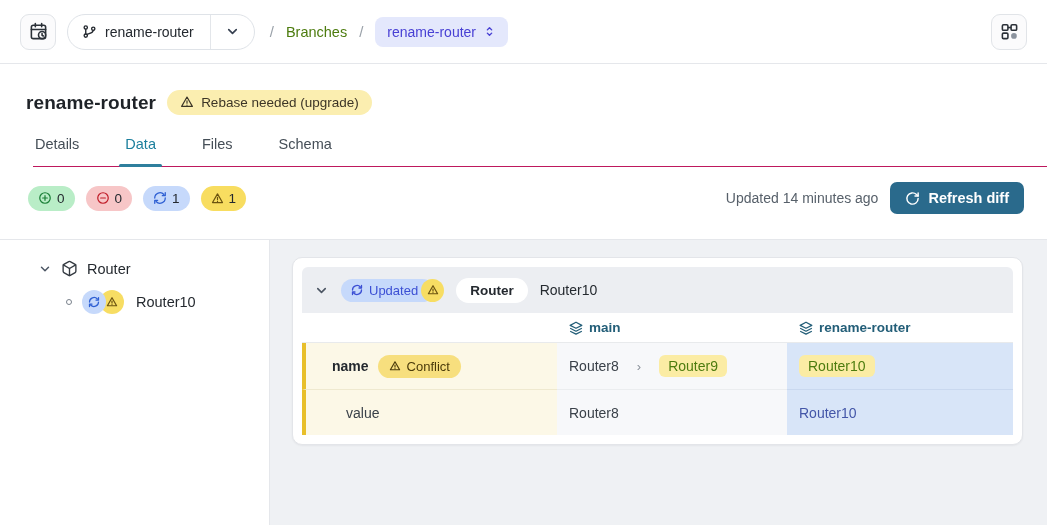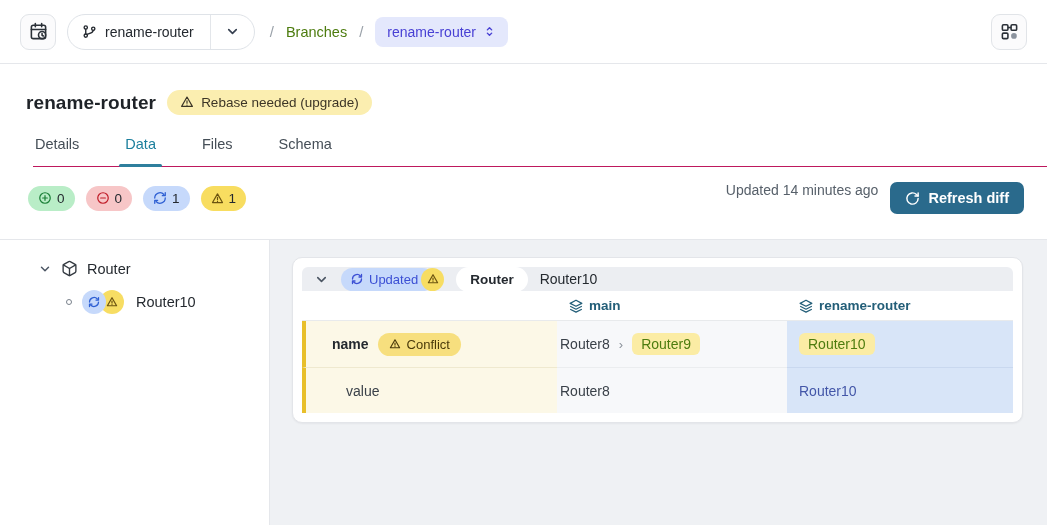--- a/index.html
+++ b/index.html
@@ -37,21 +37,21 @@
   .tab.active::after { content:''; position:absolute; left:-4px; right:-4px; bottom:-1px;
     height:3px; background:#2e7f9d; border-radius:2px; }
   .toolbar { display:flex; align-items:center; justify-content:space-between; padding:15px 23px 0 28px; }
   .counts { display:flex; align-items:center; gap:11px; }
   .count-pill { display:inline-flex; align-items:center; gap:5px; border-radius:999px;
     padding:5px 10px; font-size:13.5px; color:#24292f; }
   .count-pill.green { background:#b9edc7; } .count-pill.green svg { color:#1a7f37; }
   .count-pill.red   { background:#f7c6c7; } .count-pill.red svg { color:#c01c28; }
   .count-pill.blue  { background:#c6d9fb; } .count-pill.blue svg { color:#2d5fd3; }
   .count-pill.yellow{ background:#f8dd60; } .count-pill.yellow svg { color:#6b5310; }
-  .toolbar-right { display:flex; align-items:flex-start; gap:10px; }
+  .toolbar-right { display:flex; align-items:center; gap:10px; }
   .updated-text { font-size:14px; color:#57606a; margin-right:2px; }
   .btn-primary { display:inline-flex; align-items:center; gap:8px; background:#2a6a8c; color:#fff;
     border:none; border-radius:7px; padding:8px 15px; font-size:14.5px; font-weight:600;
     font-family:inherit; cursor:pointer; }
   .btn-outline { background:#fff; color:#2a6a8c; border:1.5px solid #2a6a8c; border-radius:7px;
     padding:7px 16px; font-size:14.5px; font-weight:600; font-family:inherit; cursor:pointer; }
 
   
   .content { flex:1; display:flex; min-height:0; }
   .sidebar { width:270px; flex:0 0 270px; background:#fff; border-right:1px solid #e5e7eb; padding-top:20px; }
@@ -63,40 +63,40 @@
   .mini-circle { width:24px; height:24px; border-radius:50%; display:flex; align-items:center; justify-content:center; }
   .mini-circle.blue { background:#c6d9fb; color:#2d5fd3; z-index:1; }
   .mini-circle.yellow { background:#f7dd63; color:#6b5310; margin-left:-6px; }
   .tree-child .t-label { font-size:14.5px; color:#24292f; margin-left:2px; }
 
   .main-area { flex:1; background:#eff1f4; padding:17px 24px 0 22px; }
 
   
   .card { width:731px; background:#fff; border:1px solid #e3e5e9; border-radius:10px;
     box-shadow:0 1px 2px rgba(16,24,40,.05); padding:9px; }
-  .card-bar { height:24px; background:#eceef2; border-radius:6px 6px 0 0; display:flex;
+  .card-bar { height:46px; background:#eceef2; border-radius:6px 6px 0 0; display:flex;
     align-items:center; gap:12px; padding:7px 12px; }
   .bar-chevron { display:flex; align-items:center; color:#4b5563; cursor:pointer; }
   .pill-updated-wrap { display:flex; align-items:center; }
   .pill-updated { display:flex; align-items:center; gap:6px; background:#c6d9fb; border-radius:999px;
     padding:4px 16px 4px 10px; color:#3b4fd4; font-size:13px; font-weight:500; }
   .warn-circle { width:23px; height:23px; border-radius:50%; background:#f7dd63; color:#6b5310;
     display:flex; align-items:center; justify-content:center; margin-left:-13px; }
   .pill-entity { background:#fff; border-radius:999px; padding:5px 14px; font-size:13.5px;
     font-weight:700; color:#24292f; }
   .entity-name { font-size:14px; color:#24292f; }
 
   .grid-head { display:grid; grid-template-columns:255px 230px 1fr; height:30px; align-items:center;
     border-bottom:1px solid #e8eaec; background:#fff; }
   .gh-cell { display:flex; align-items:center; gap:6px; padding-left:12px;
     color:#235e78; font-size:13.5px; font-weight:700; }
   .grow { display:grid; grid-template-columns:255px 230px 1fr; }
   .cell { height:46px; display:flex; align-items:center; font-size:14px; }
   .cell-label { background:#fcf8e7; border-left:4px solid #e8bf2a; padding-left:26px; gap:9px; }
-  .cell-base { background:#f7f8fa; padding-left:3px; }
+  .cell-base { background:#f7f8fa; padding-left:12px;gap:9px; }
   .cell-branch { background:#d8e5f8; padding-left:12px; }
   .grow.second .cell-label { border-top:1px solid #efe9cf; padding-left:40px; }
   .grow.second .cell-base { border-top:1px solid #ebedef; }
   .grow.second .cell-branch { border-top:1px solid #c9d8ef; }
   .field-name { font-weight:700; color:#24292f; }
   .field-plain { color:#3a4149; }
   .conflict-pill { display:inline-flex; align-items:center; gap:6px; background:#f7df7e;
     border-radius:999px; padding:4px 11px; font-size:13px; color:#4a3a0a; }
   .chev-sep { color:#8a919a; margin:0 9px; font-size:13px; }
   .hl { background:#fbeca4; padding:3px 9px; border-radius:6px; color:#4d7c0f; }

